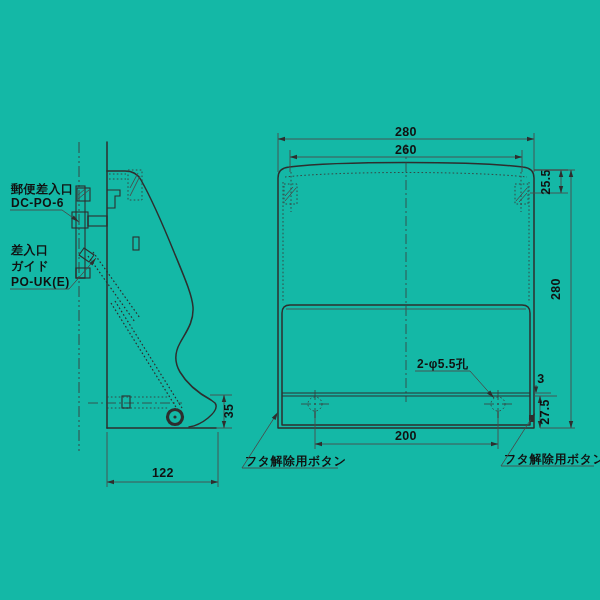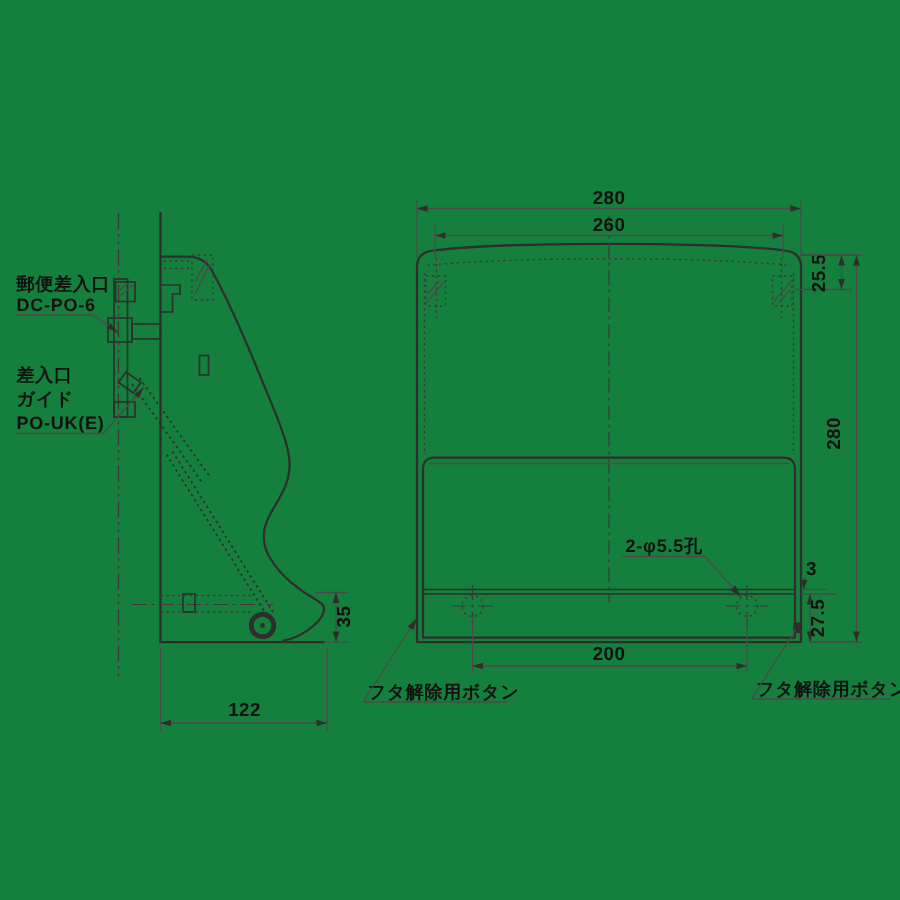--- a/index.html
+++ b/index.html
@@ -1,16 +1,16 @@
 <!DOCTYPE html>
 <html><head>
 <meta charset="utf-8">
 <style>
   html,body{margin:0;padding:0;background:#fff;}
-  #stage{position:relative;width:600px;height:600px;background:#15803d;overflow:hidden;
+  #stage{position:relative;width:600px;height:600px;background:#14b8a6;overflow:hidden;
          font-family:"Liberation Sans",sans-serif;}
   svg{display:block;}
   text{fill:#111;font-family:"Liberation Sans",sans-serif;font-weight:700;}
   .jp{font-size:12px;letter-spacing:0.5px;}
   .num{font-size:12.5px;letter-spacing:0.3px;}
   .main{stroke:#2e2e2e;stroke-width:1.5;fill:none;stroke-linecap:round;stroke-linejoin:round;}
   .med{stroke:#2e2e2e;stroke-width:1.1;fill:none;}
   .thin{stroke:#4a4a4a;stroke-width:0.9;fill:none;}
   .dot{stroke:#3a3a3a;stroke-width:0.9;fill:none;stroke-dasharray:1.6 2.3;}
   .dotbold{stroke:#2e2e2e;stroke-width:1.2;fill:none;stroke-dasharray:1.6 2.3;}

